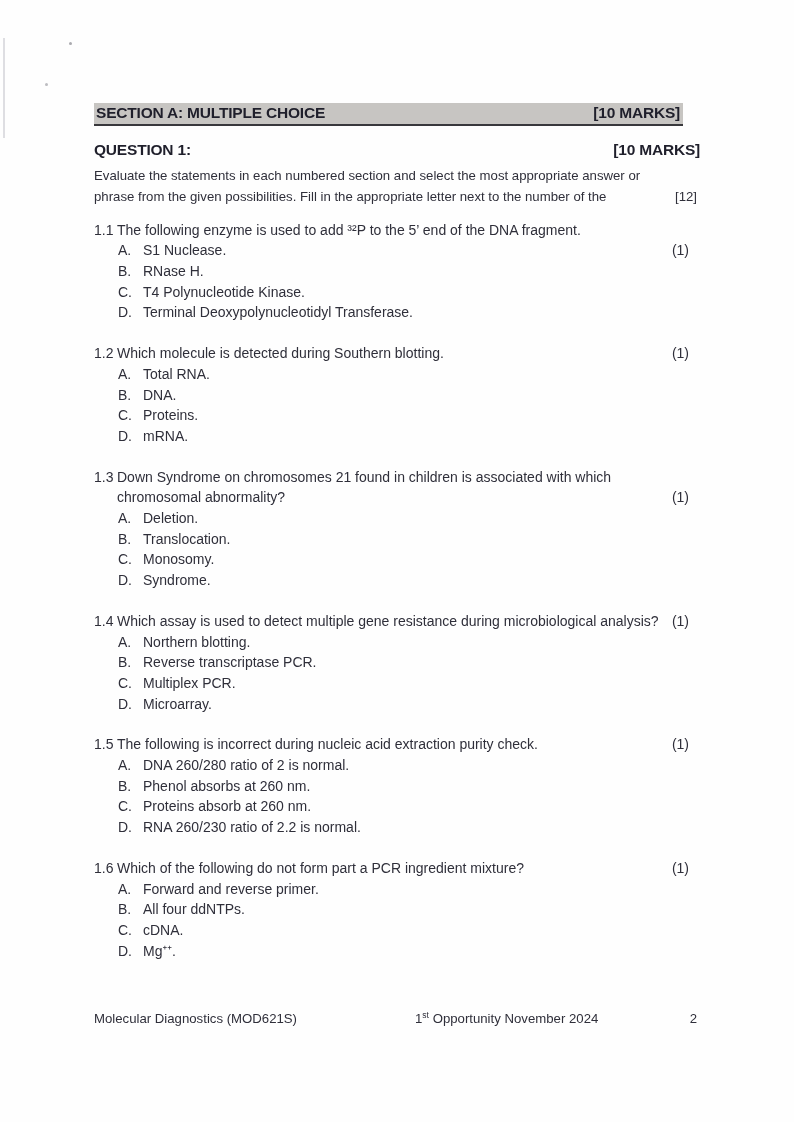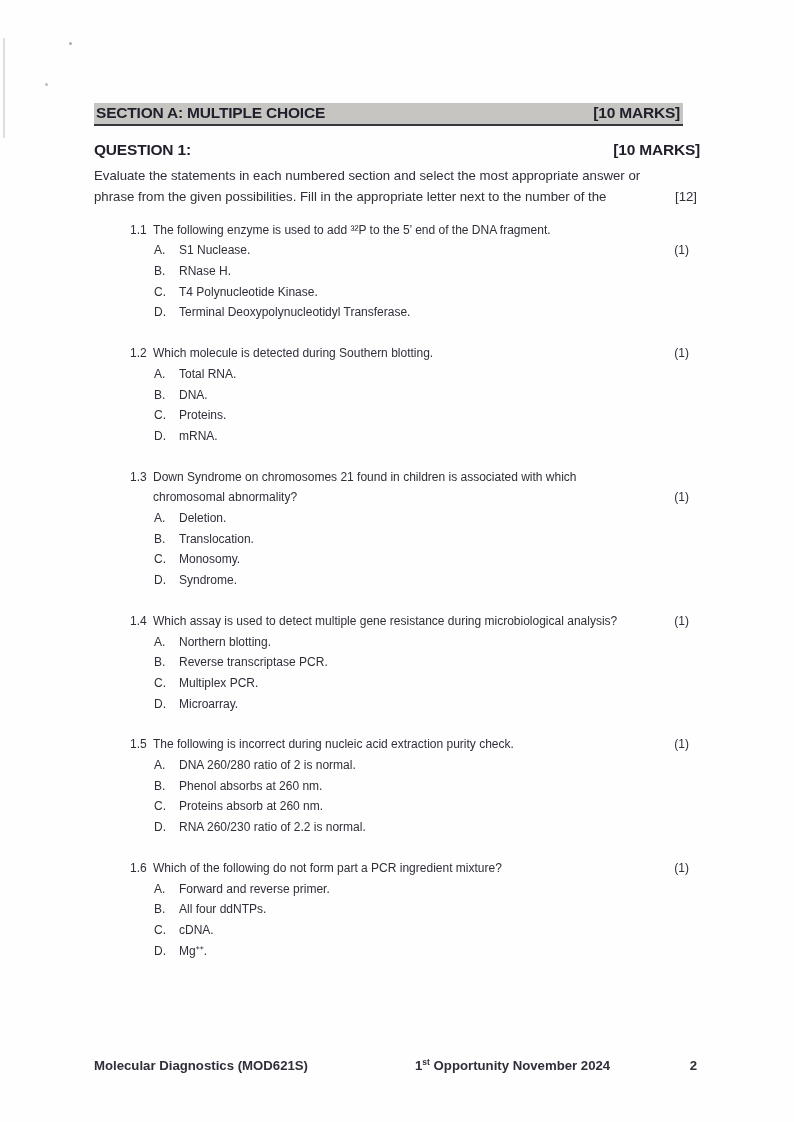--- a/index.html
+++ b/index.html
@@ -41,28 +41,28 @@
     font-weight:bold;font-size:15.5px;color:var(--heading);
     letter-spacing:-0.2px;
   }
   .instructions{margin-top:7px;font-size:13.2px;line-height:20.8px;position:relative;}
   .iline{white-space:nowrap;}
   .mark10{position:absolute;right:3px;bottom:0;}
 
   .questions{margin-top:12px;}
   .q-block{margin-top:20px;}
   .q-block:first-child{margin-top:0;}
-  .row{position:relative;line-height:20.7px;font-size:12px;white-space:nowrap;margin-left:36px;}
+  .row{position:relative;line-height:20.7px;font-size:14px;white-space:nowrap;}
   .q-num{position:absolute;left:0;}
   .q-line{padding-left:23px;}
   .opt-line{padding-left:49px;}
   .opt-letter{position:absolute;left:24px;}
   .mark{position:absolute;right:11px;top:0;}
 
-  .footer{position:absolute;left:94px;top:1058px;width:606px;font-size:13.2px;font-weight:bold;}
+  .footer{position:absolute;left:94px;top:1011px;width:606px;font-size:13.2px;}
   .f-left{display:inline-block;}
   .f-center{position:absolute;left:321px;top:0;}
   .f-center sup{font-size:8.5px;vertical-align:super;line-height:0;}
   .f-right{position:absolute;right:3px;top:0;}
 </style>
 </head>
 <body>
 
 <div class="scan-line"></div>
 <div class="speck d1"></div>

